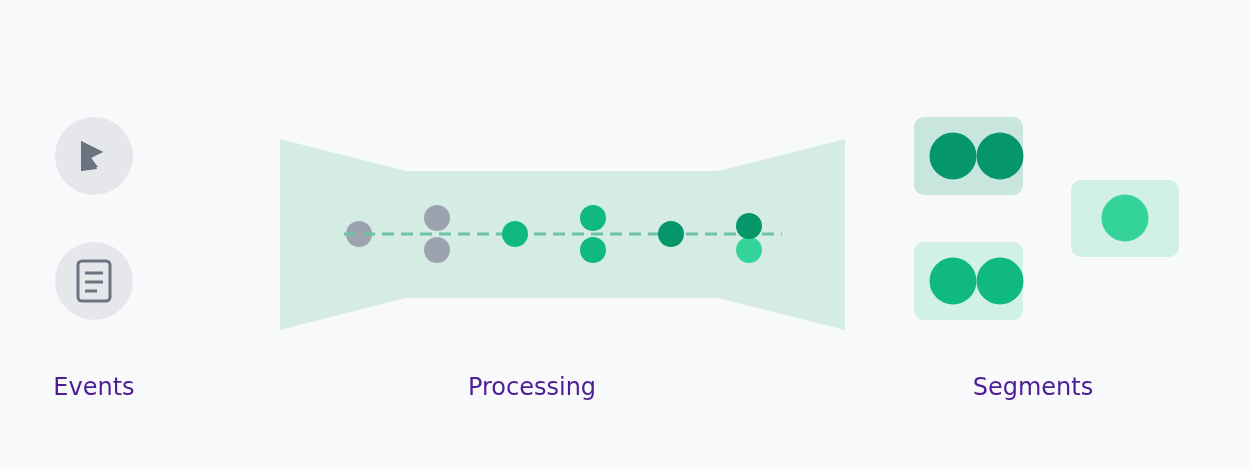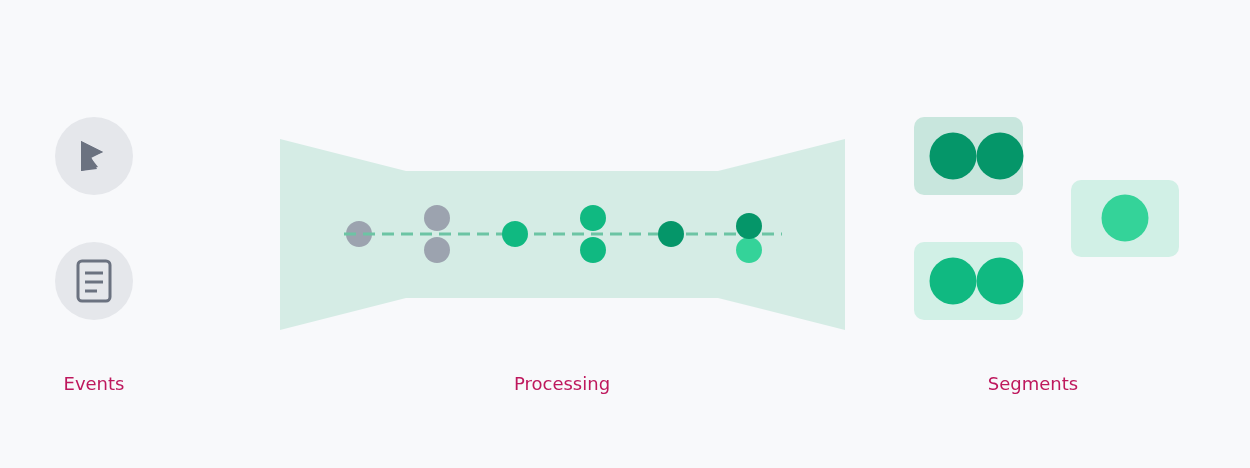--- a/index.html
+++ b/index.html
@@ -13,22 +13,22 @@
     .abs { position: absolute; }
     .event-circle {
       position: absolute;
       width: 78px; height: 78px;
       border-radius: 50%;
       background: #e5e7eb;
       display: flex; align-items: center; justify-content: center;
     }
     .label {
       position: absolute;
-      font-size: 18px;
-      color: #be185d;
+      font-size: 24px;
+      color: #4c1d95;
       transform: translateX(-50%);
       white-space: nowrap;
     }
     .dot {
       position: absolute;
       width: 26px; height: 26px;
       border-radius: 50%;
       transform: translate(-50%, -50%);
     }
     .seg-box {
@@ -85,14 +85,14 @@
 </div>
 <div class="seg-box" style="left:914px; top:242px; width:109px; height:78px; background:#d1f0e6;">
   <div class="seg-dot" style="left:39px; top:39px; background:#10b981;"></div>
   <div class="seg-dot" style="left:86px; top:39px; background:#10b981;"></div>
 </div>
 <div class="seg-box" style="left:1071px; top:180px; width:108px; height:77px; background:#d1f0e6;">
   <div class="seg-dot" style="left:54px; top:38px; background:#34d399;"></div>
 </div>
 
 <div class="label" style="left:94px; top:373px;">Events</div>
-<div class="label" style="left:562px; top:373px;text-align:right;">Processing</div>
+<div class="label" style="left:532px; top:373px;text-align:right;">Processing</div>
 <div class="label" style="left:1033px; top:373px;">Segments</div>
 
 </body></html>

